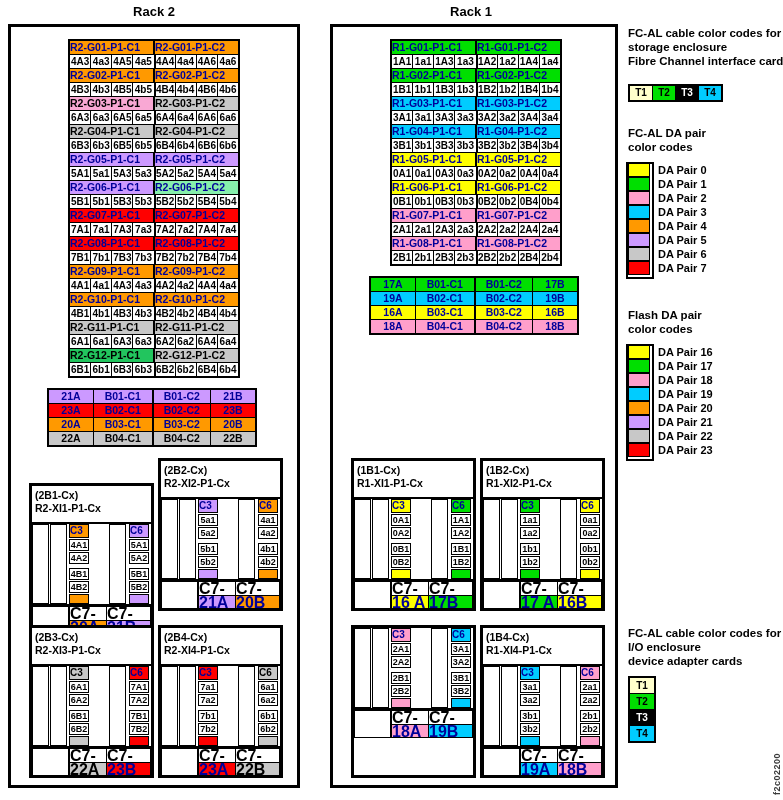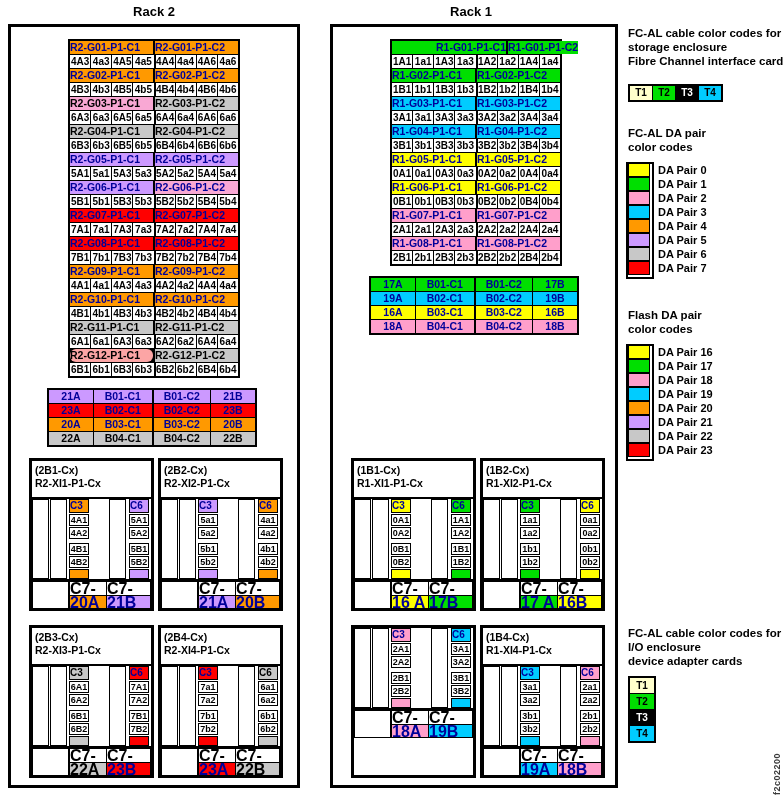--- a/index.html
+++ b/index.html
@@ -142,21 +142,21 @@
             <div class="g-port">5a3</div>
             <div class="g-port" style="border-left: 1px solid rgb(0, 0, 0);">5A2</div>
             <div class="g-port">5a2</div>
             <div class="g-port">5A4</div>
             <div class="g-port">5a4</div>
           </div>
         </div>
         <div class="g-group">
           <div class="g-hdr">
             <div class="g-hdr-cell" style="background: rgb(204, 153, 255); color: rgb(0, 0, 153);">R2-G06-P1-C1</div>
-            <div class="g-hdr-cell" style="background: #f9a8d4; color: rgb(0, 0, 153); border-left: 1px solid rgb(0, 0, 0);">R2-G06-P1-C2</div>
+            <div class="g-hdr-cell" style="background: #86efac; color: rgb(0, 0, 153); border-left: 1px solid rgb(0, 0, 0);">R2-G06-P1-C2</div>
           </div>
           <div class="g-ports">
             <div class="g-port">5B1</div>
             <div class="g-port">5b1</div>
             <div class="g-port">5B3</div>
             <div class="g-port">5b3</div>
             <div class="g-port" style="border-left: 1px solid rgb(0, 0, 0);">5B2</div>
             <div class="g-port">5b2</div>
             <div class="g-port">5B4</div>
             <div class="g-port">5b4</div>
@@ -237,21 +237,21 @@
             <div class="g-port">6A3</div>
             <div class="g-port">6a3</div>
             <div class="g-port" style="border-left: 1px solid rgb(0, 0, 0);">6A2</div>
             <div class="g-port">6a2</div>
             <div class="g-port">6A4</div>
             <div class="g-port">6a4</div>
           </div>
         </div>
         <div class="g-group">
           <div class="g-hdr">
-            <div class="g-hdr-cell" style="background: #fca5a5; color: rgb(0, 0, 0); border-radius: 6px;">R2-G12-P1-C1</div>
+            <div class="g-hdr-cell" style="background: #22c55e; color: rgb(0, 0, 0);">R2-G12-P1-C1</div>
             <div class="g-hdr-cell" style="background: rgb(200, 200, 200); color: rgb(0, 0, 0); border-left: 1px solid rgb(0, 0, 0);">R2-G12-P1-C2</div>
           </div>
           <div class="g-ports">
             <div class="g-port">6B1</div>
             <div class="g-port">6b1</div>
             <div class="g-port">6B3</div>
             <div class="g-port">6b3</div>
             <div class="g-port" style="border-left: 1px solid rgb(0, 0, 0);">6B2</div>
             <div class="g-port">6b2</div>
             <div class="g-port">6B4</div>
@@ -278,21 +278,21 @@
           <div class="b-cell" style="background: rgb(255, 153, 0); color: rgb(0, 0, 153); border-left: 1px solid rgb(0, 0, 0);">B03-C2</div>
           <div class="b-cell" style="background: rgb(255, 153, 0); color: rgb(0, 0, 153);">20B</div>
         </div>
         <div class="b-row">
           <div class="b-cell" style="background: rgb(200, 200, 200); color: rgb(0, 0, 0);">22A</div>
           <div class="b-cell" style="background: rgb(200, 200, 200); color: rgb(0, 0, 0);">B04-C1</div>
           <div class="b-cell" style="background: rgb(200, 200, 200); color: rgb(0, 0, 0); border-left: 1px solid rgb(0, 0, 0);">B04-C2</div>
           <div class="b-cell" style="background: rgb(200, 200, 200); color: rgb(0, 0, 0);">22B</div>
         </div>
       </div>
-      <div class="adapter" style="left: 18px; top: 431px;">
+      <div class="adapter" style="left: 18px; top: 456px;">
         <div class="ad-title">
           <div>(2B1-Cx)</div>
           <div>R2-XI1-P1-Cx</div>
         </div>
         <div class="ad-slots">
           <div class="ad-bay" style="left: 0px;"></div>
           <div class="ad-bay" style="left: 18px;"></div>
           <div class="ad-bay" style="left: 77px;"></div>
           <div class="ad-card" style="left: 37px;">
             <div class="ad-card-hdr" style="background: rgb(255, 153, 0); color: rgb(0, 0, 153);">C3</div>
@@ -419,21 +419,21 @@
           <div class="ad-cell" style="left: 37px; top: 14px; width: 38px; height: 14px; background: rgb(255, 0, 0); color: rgb(0, 0, 153);">23A</div>
           <div class="ad-cell" style="left: 74px; top: 0px; width: 45px; height: 15px;">C7-T6</div>
           <div class="ad-cell" style="left: 74px; top: 14px; width: 45px; height: 14px; background: rgb(200, 200, 200); color: rgb(0, 0, 0);">22B</div>
         </div>
       </div>
     </div>
   <div class="rack-box" id="rack1-box">
       <div class="gtable" style="left: 57px; top: 12px; width: 168px;">
         <div class="g-group">
           <div class="g-hdr">
-            <div class="g-hdr-cell" style="background: rgb(0, 223, 0); color: rgb(0, 0, 153); padding-left: 44px;">R1-G01-P1-C1</div>
+            <div class="g-hdr-cell" style="background: rgb(0, 223, 0); color: rgb(0, 0, 153);">R1-G01-P1-C1</div>
             <div class="g-hdr-cell" style="background: rgb(0, 223, 0); color: rgb(0, 0, 153); border-left: 1px solid rgb(0, 0, 0);">R1-G01-P1-C2</div>
           </div>
           <div class="g-ports">
             <div class="g-port">1A1</div>
             <div class="g-port">1a1</div>
             <div class="g-port">1A3</div>
             <div class="g-port">1a3</div>
             <div class="g-port" style="border-left: 1px solid rgb(0, 0, 0);">1A2</div>
             <div class="g-port">1a2</div>
             <div class="g-port">1A4</div>

